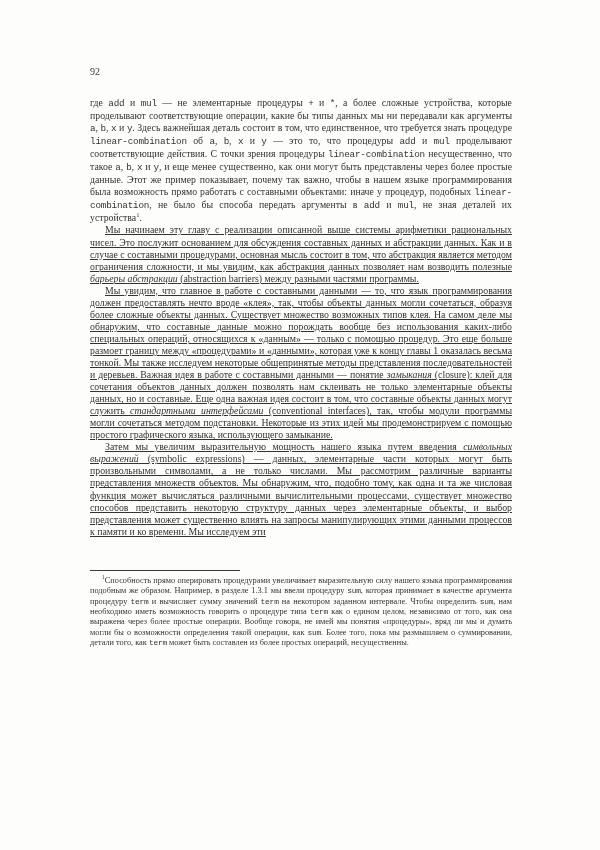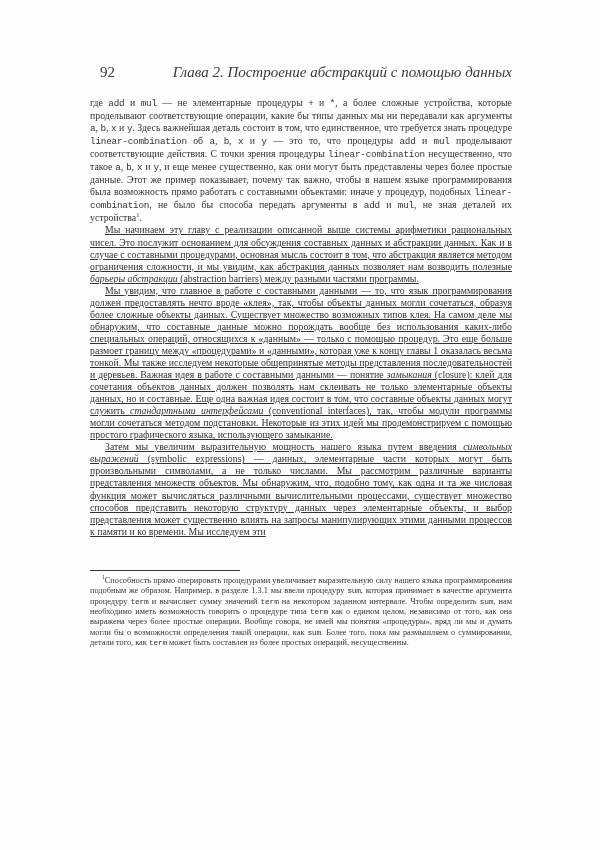--- a/index.html
+++ b/index.html
@@ -15,24 +15,23 @@
   .content {
     position: absolute;
     left: 90px;
     top: 66px;
     width: 422px;
   }
   .running-header {
     display: flex;
     justify-content: space-between;
     align-items: baseline;
-    font-size: 15px;
+    font-size: 10px;
     line-height: 12px;
     color: #3a3a3a;
-    margin-left: 10px;
   }
   .chapter { font-style: italic; }
   .body-text {
     margin-top: 19px;
     font-size: 9.8px;
     line-height: 12.05px;
     text-align: justify;
     height: 474px;
     overflow: hidden;
   }
@@ -70,21 +69,20 @@
     text-indent: 12px;
   }
 </style>
 </head>
 <body>
 
 <div class="page">
   <div class="content">
     <div class="running-header">
       <span>92</span>
-      <span class="chapter">Глава 2. Построение абстракций с помощью данных</span>
     </div>
     <div class="body-text">
       <p><span>где </span><span class="mono">add</span><span> и </span><span class="mono">mul</span><span> — не элементарные процедуры </span><span class="mono">+</span><span> и </span><span class="mono">*</span><span>, а более сложные устройства, которые проделывают соответствующие операции, какие бы типы данных мы ни передавали как аргументы </span><span class="mono">a</span><span>, </span><span class="mono">b</span><span>, </span><span class="mono">x</span><span> и </span><span class="mono">y</span><span>. Здесь важнейшая деталь состоит в том, что единственное, что требуется знать процедуре </span><span class="mono">linear-combination</span><span> об </span><span class="mono">a</span><span>, </span><span class="mono">b</span><span>, </span><span class="mono">x</span><span> и </span><span class="mono">y</span><span> — это то, что процедуры </span><span class="mono">add</span><span> и </span><span class="mono">mul</span><span> проделывают соответствующие действия. С точки зрения процедуры </span><span class="mono">linear-combination</span><span> несущественно, что такое </span><span class="mono">a</span><span>, </span><span class="mono">b</span><span>, </span><span class="mono">x</span><span> и </span><span class="mono">y</span><span>, и еще менее существенно, как они могут быть представлены через более простые данные. Этот же пример показывает, почему так важно, чтобы в нашем языке программирования была возможность прямо работать с составными объектами: иначе у процедур, подобных </span><span class="mono">linear-combination</span><span>, не было бы способа передать аргументы в </span><span class="mono">add</span><span> и </span><span class="mono">mul</span><span>, не зная деталей их устройства</span><span class="sup">1</span><span>.</span></p>
       <p class="indent"><span>Мы начинаем эту главу с реализации описанной выше системы арифметики рациональных чисел. Это послужит основанием для обсуждения составных данных и абстракции данных. Как и в случае с составными процедурами, основная мысль состоит в том, что абстракция является методом ограничения сложности, и мы увидим, как абстракция данных позволяет нам возводить полезные </span><span class="italic">барьеры абстракции</span><span> (abstraction barriers) между разными частями программы.</span></p>
       <p class="indent"><span>Мы увидим, что главное в работе с составными данными — то, что язык программирования должен предоставлять нечто вроде «клея», так, чтобы объекты данных могли сочетаться, образуя более сложные объекты данных. Существует множество возможных типов клея. На самом деле мы обнаружим, что составные данные можно порождать вообще без использования каких-либо специальных операций, относящихся к «данным» — только с помощью процедур. Это еще больше размоет границу между «процедурами» и «данными», которая уже к концу главы 1 оказалась весьма тонкой. Мы также исследуем некоторые общепринятые методы представления последовательностей и деревьев. Важная идея в работе с составными данными — понятие </span><span class="italic">замыкания</span><span> (closure): клей для сочетания объектов данных должен позволять нам склеивать не только элементарные объекты данных, но и составные. Еще одна важная идея состоит в том, что составные объекты данных могут служить </span><span class="italic">стандартными интерфейсами</span><span> (conventional interfaces), так, чтобы модули программы могли сочетаться методом подстановки. Некоторые из этих идей мы продемонстрируем с помощью простого графического языка, использующего замыкание.</span></p>
       <p class="indent"><span>Затем мы увеличим выразительную мощность нашего языка путем введения </span><span class="italic">символьных выражений</span><span> (symbolic expressions) — данных, элементарные части которых могут быть произвольными символами, а не только числами. Мы рассмотрим различные варианты представления множеств объектов. Мы обнаружим, что, подобно тому, как одна и та же числовая функция может вычисляться различными вычислительными процессами, существует множество способов представить некоторую структуру данных через элементарные объекты, и выбор представления может существенно влиять на запросы манипулирующих этими данными процессов к памяти и ко времени. Мы исследуем эти</span></p>
     </div>
   </div>
   <div class="footnote-block">
     <div class="footnote-rule"></div>

